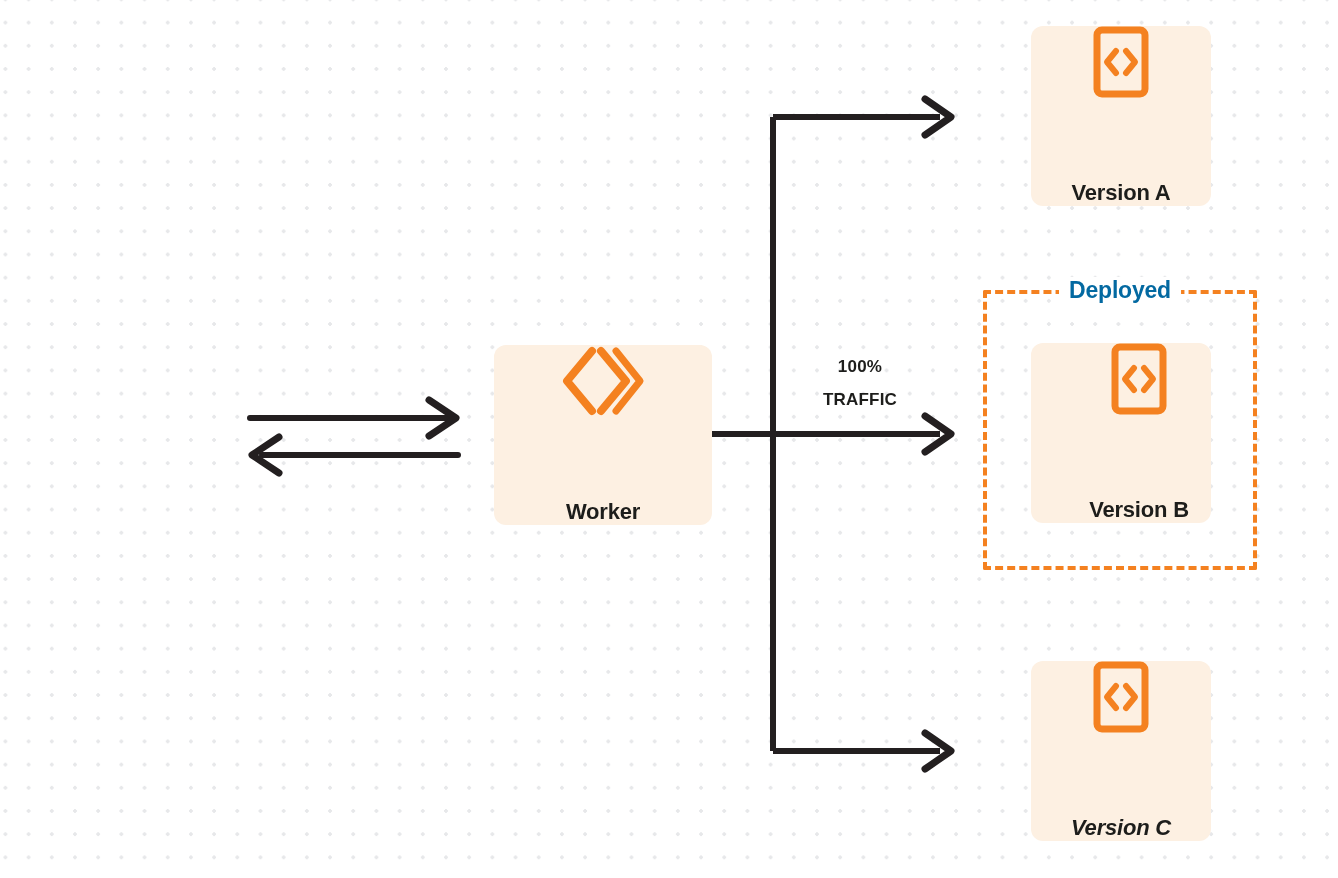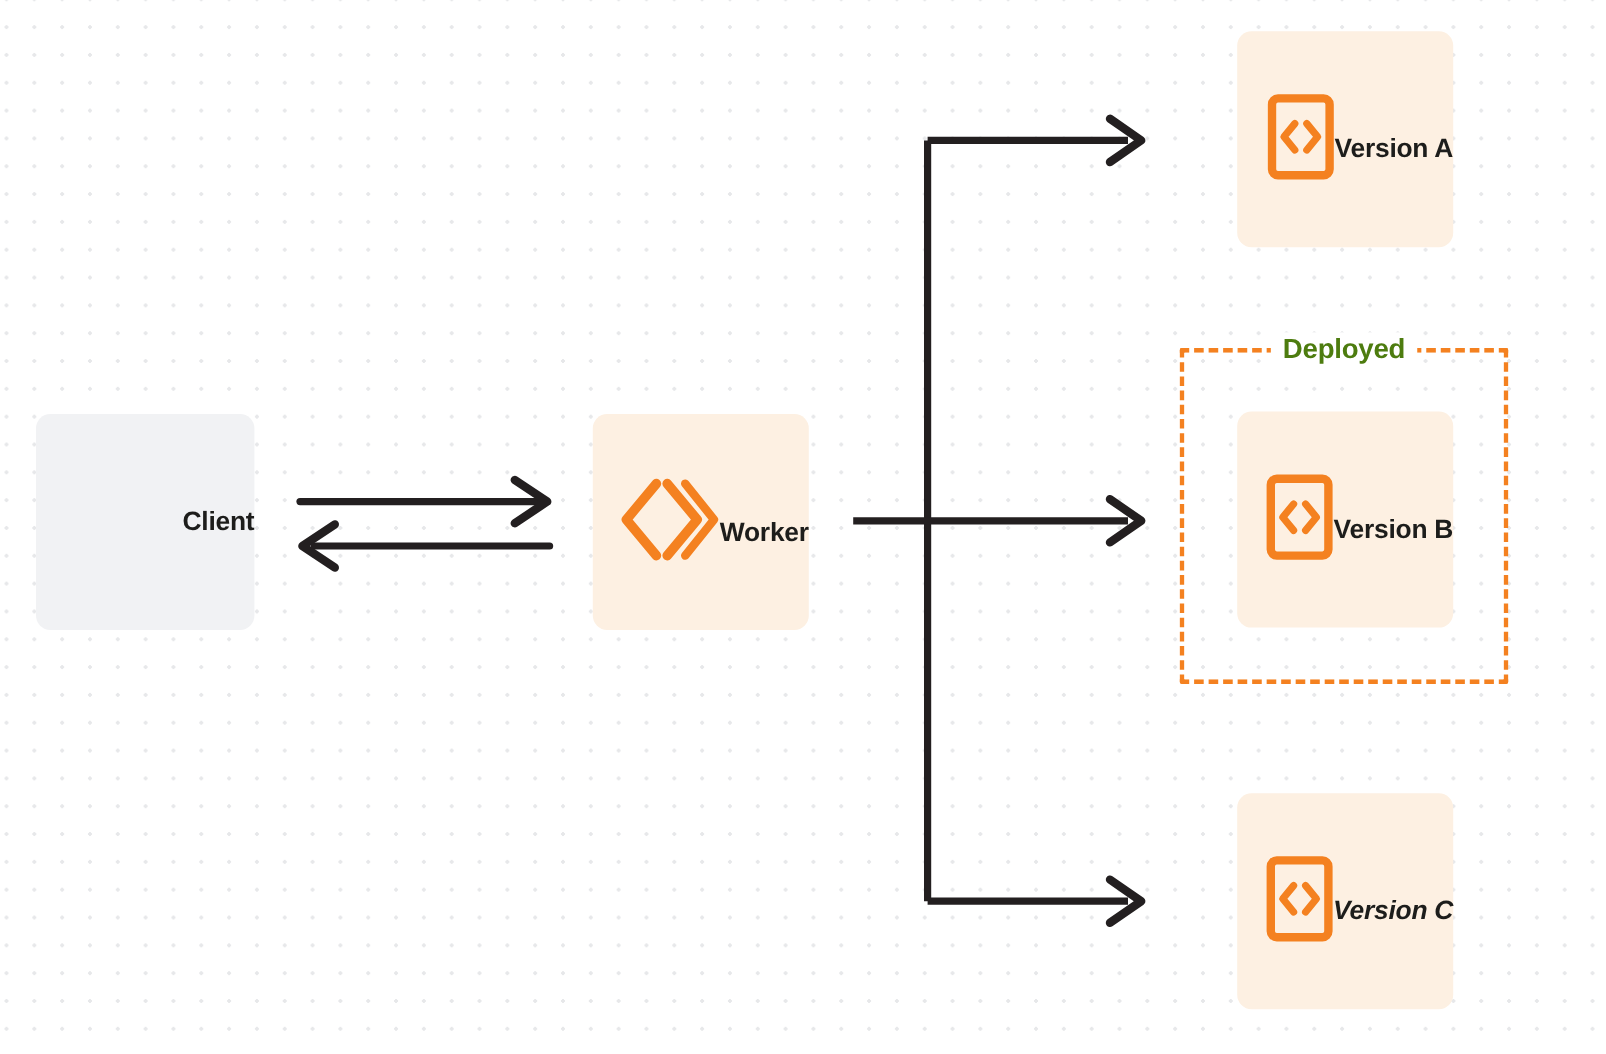--- a/index.html
+++ b/index.html
@@ -22,23 +22,23 @@
     background-image: radial-gradient(circle, #e7e8ea 1.6px, transparent 1.7px);
     background-size: 23.2px 23.2px;
     background-position: 17px 11px;
   }
 
   
   .node {
     position: absolute;
     box-sizing: border-box;
     display: flex;
-    flex-direction: row;
+    flex-direction: column;
     align-items: center;
-    justify-content: flex-end;
+    justify-content: space-between;
     border-radius: 12px;
   }
   .node-label {
     font-size: 22px;
     font-weight: bold;
     color: #1d1d1b;
     letter-spacing: -0.2px;
     white-space: nowrap;
   }
 
@@ -48,21 +48,21 @@
     top: 345px;
     width: 182px;
     height: 180px;
     background-color: #f1f2f4;
   }
 
   
   #worker-node {
     left: 494px;
     top: 345px;
-    width: 180px;
+    width: 218px;
     height: 180px;
     background-color: #fdf0e2;
   }
   #worker-node .node-label { margin-top: 18px; }
 
   
   .version-node {
     width: 180px;
     height: 180px;
     background-color: #fdf0e2;
@@ -87,21 +87,21 @@
   }
   #deployed-label {
     position: absolute;
     left: 50%;
     top: -17px;
     transform: translateX(-50%);
     background-color: #ffffff;
     padding: 0 10px;
     font-size: 23px;
     font-weight: bold;
-    color: #4d7c0f;
+    color: #0369a1;
     white-space: nowrap;
     letter-spacing: -0.2px;
   }
 
   
   #connectors {
     position: absolute;
     left: 0;
     top: 0;
     width: 1338px;
@@ -154,24 +154,25 @@
       <path d="M711 434 H 940" stroke="#231f20" stroke-width="6" stroke-linecap="butt"></path>
       <path d="M925 416 L 951 434 L 925 452" stroke="#231f20" stroke-width="7" stroke-linecap="round" stroke-linejoin="round" fill="none"></path>
     </g>
 
     <g>
       <path d="M773 751 H 940" stroke="#231f20" stroke-width="6" stroke-linecap="butt"></path>
       <path d="M925 733 L 951 751 L 925 769" stroke="#231f20" stroke-width="7" stroke-linecap="round" stroke-linejoin="round" fill="none"></path>
     </g>
   </svg>
 
-
-  <div class="node" id="client-node">
-    <span class="node-label">Client</span>
-  </div>
+  <div id="traffic-label">
+    <div>100%</div>
+    <div>TRAFFIC</div>
+  </div>
+
 
   <div class="node" id="worker-node">
     <span>
       <svg width="84" height="72" viewBox="0 0 84 72" fill="none" xmlns="http://www.w3.org/2000/svg">
         <path d="M31 6 L 6 36 L 31 66" stroke="#f48120" stroke-width="8" stroke-linecap="round" stroke-linejoin="round" fill="none"></path>
         <path d="M40 6 L 65 36 L 40 66" stroke="#f48120" stroke-width="8" stroke-linecap="round" stroke-linejoin="round" fill="none"></path>
         <path d="M55 6 L 79 36 L 55 66" stroke="#f48120" stroke-width="7" stroke-linecap="round" stroke-linejoin="round" fill="none"></path>
       </svg>
     </span>
     <span class="node-label">Worker</span>

